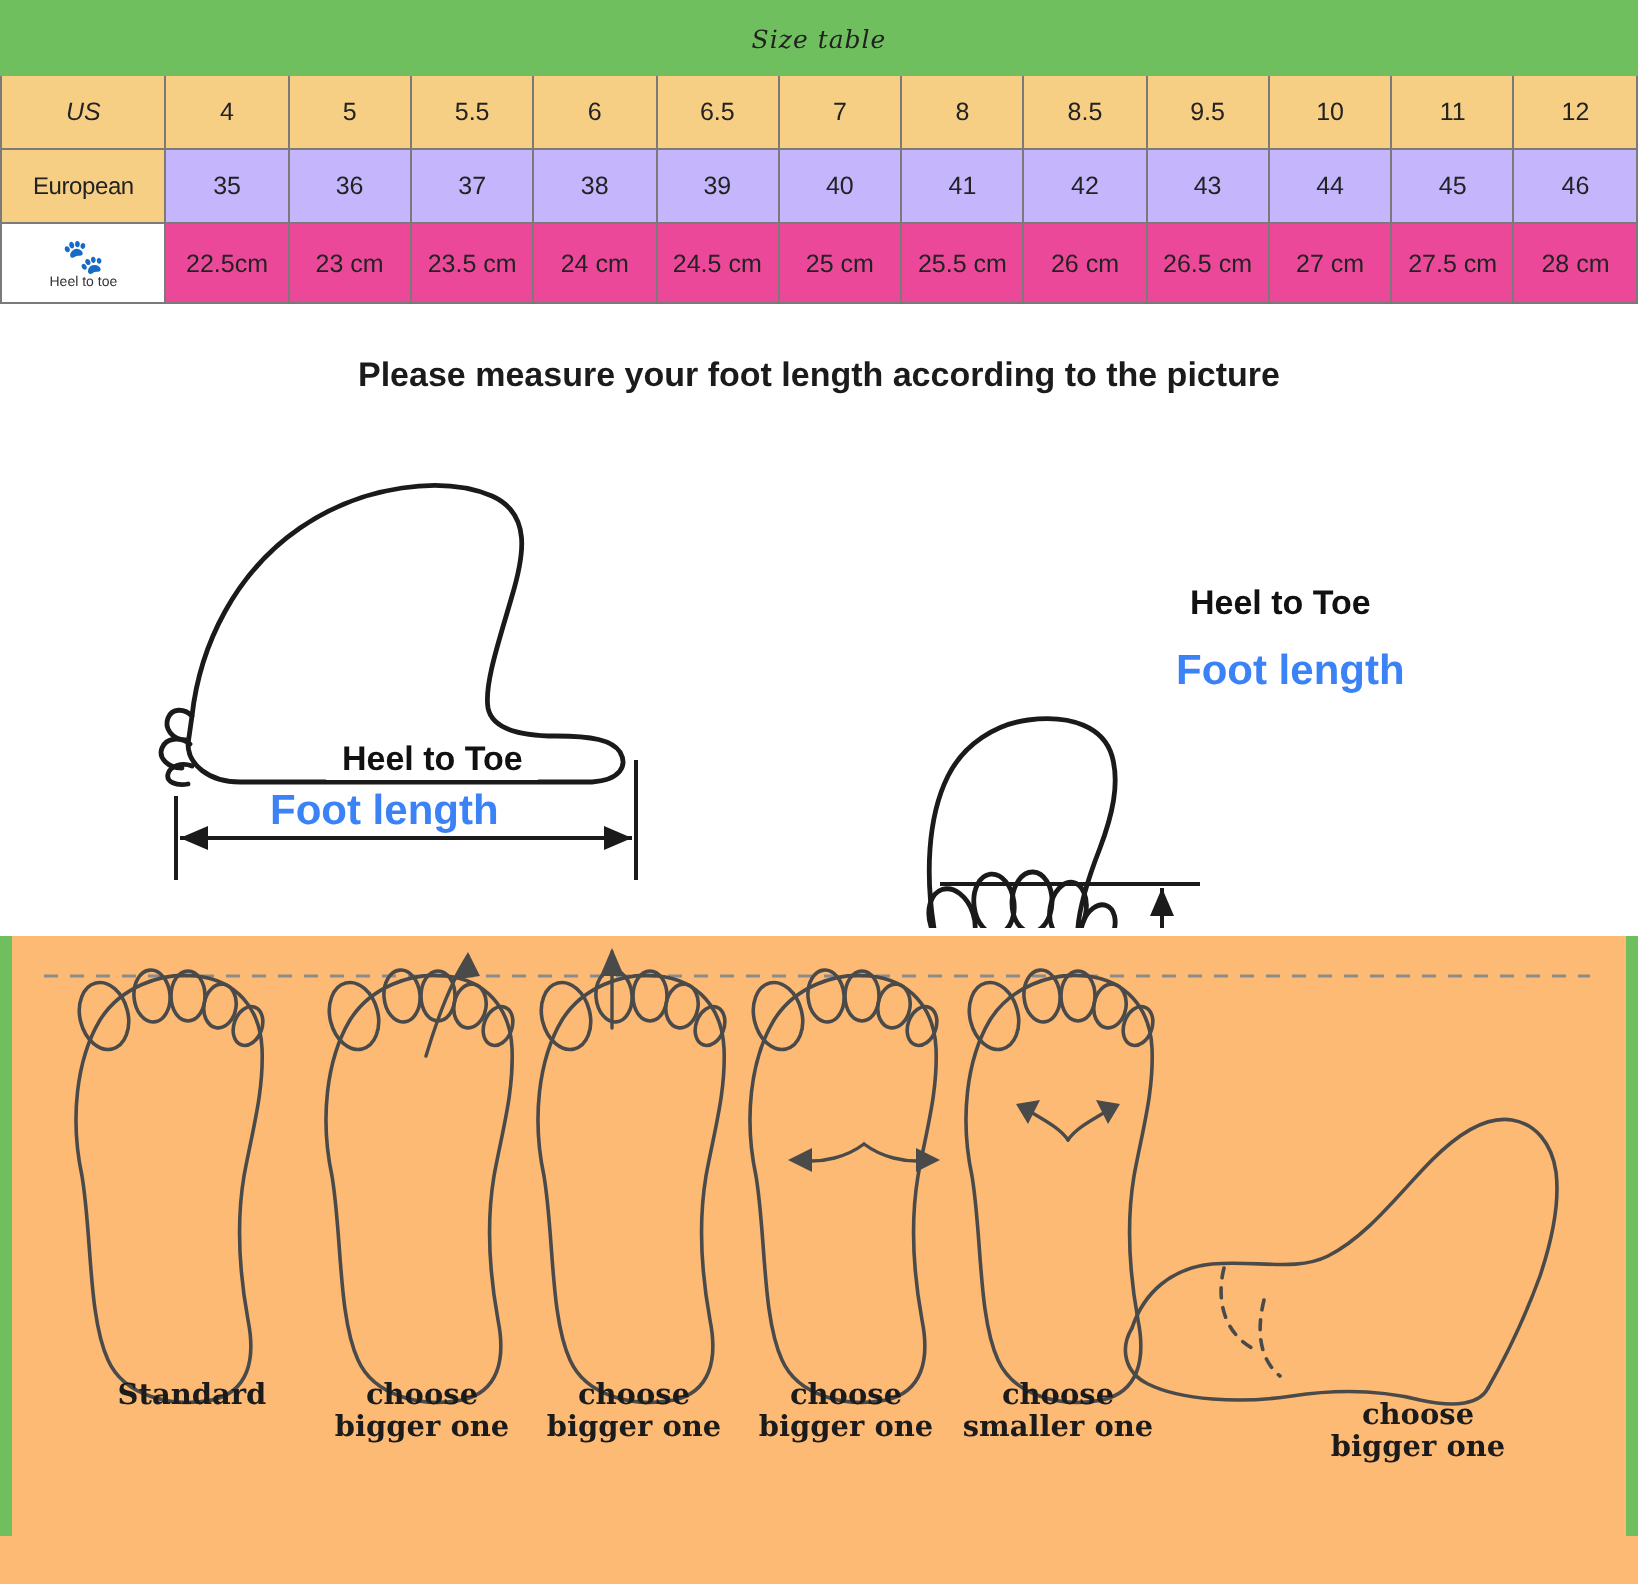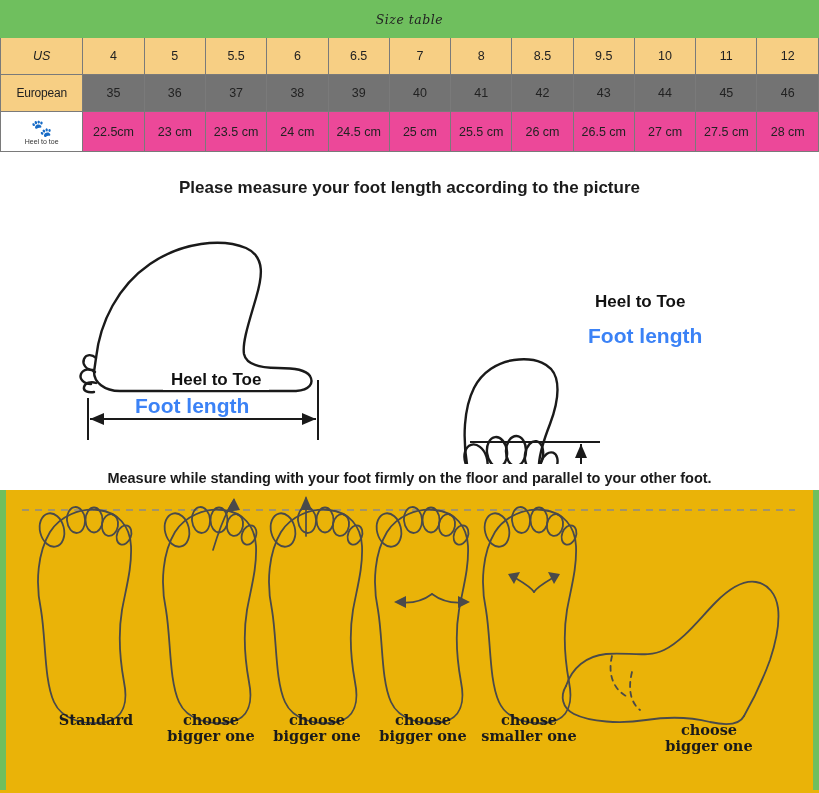--- a/index.html
+++ b/index.html
@@ -59,21 +59,21 @@
     font-weight: bold;
     height: 38px;
     font-size: 13px;
     color: #222;
   }
   .hdr-row td.label-cell {
     font-size: 12.5px;
     font-style: italic;
   }
   .eu-row td {
-    background: #737373;
+    background: #c4b5fd;
     height: 38px;
   }
   .eu-row td.label-cell {
     background: #f7cf84;
     font-weight: normal;
     font-size: 12px;
     letter-spacing: -0.2px;
   }
   .cm-row td {
     background: #ec4899;
@@ -138,21 +138,21 @@
     font-size: 21px;
     font-weight: bold;
     color: #3b82f6;
   }
 
   
   .bottom {
     position: relative;
     width: 819px;
     height: 324px;
-    background: #eab308;
+    background: #fdba74;
     margin-top: 4px;
   }
   .bottom svg { display: block; }
   .cap-txt {
     position: absolute;
     text-align: center;
     font-family: "DejaVu Serif", serif;
     font-size: 14.5px;
     font-weight: bold;
     color: #1b1b1b;
@@ -297,21 +297,20 @@
       <polygon points="581,418 575,404 587,404" fill="#1a1a1a"></polygon>
     </svg>
 
     <div class="lbl-heel" style="left:163px; top:168px; background:#fff; padding:0 8px;">Heel to Toe</div>
     <div class="lbl-footlen" style="left:135px; top:192px;">Foot length</div>
 
     <div class="lbl-heel" style="left:595px; top:90px;">Heel to Toe</div>
     <div class="lbl-footlen" style="left:588px; top:122px;">Foot length</div>
   </div>
 
-  <div class="heading-2">Measure while standing with your foot firmly on the floor and parallel to your other foot.</div>
 
   <div class="bottom">
     <div class="edge-l"></div>
     <div class="edge-r"></div>
 
     <svg width="819" height="300" viewBox="0 0 819 300" xmlns="http://www.w3.org/2000/svg">
 
       <line x1="22" y1="20" x2="795" y2="20" stroke="#8b8b8b" stroke-width="1.6" stroke-dasharray="7,6"></line>
 
       <g fill="none" stroke="#4a4a4a" stroke-width="1.8" stroke-linecap="round" stroke-linejoin="round">

